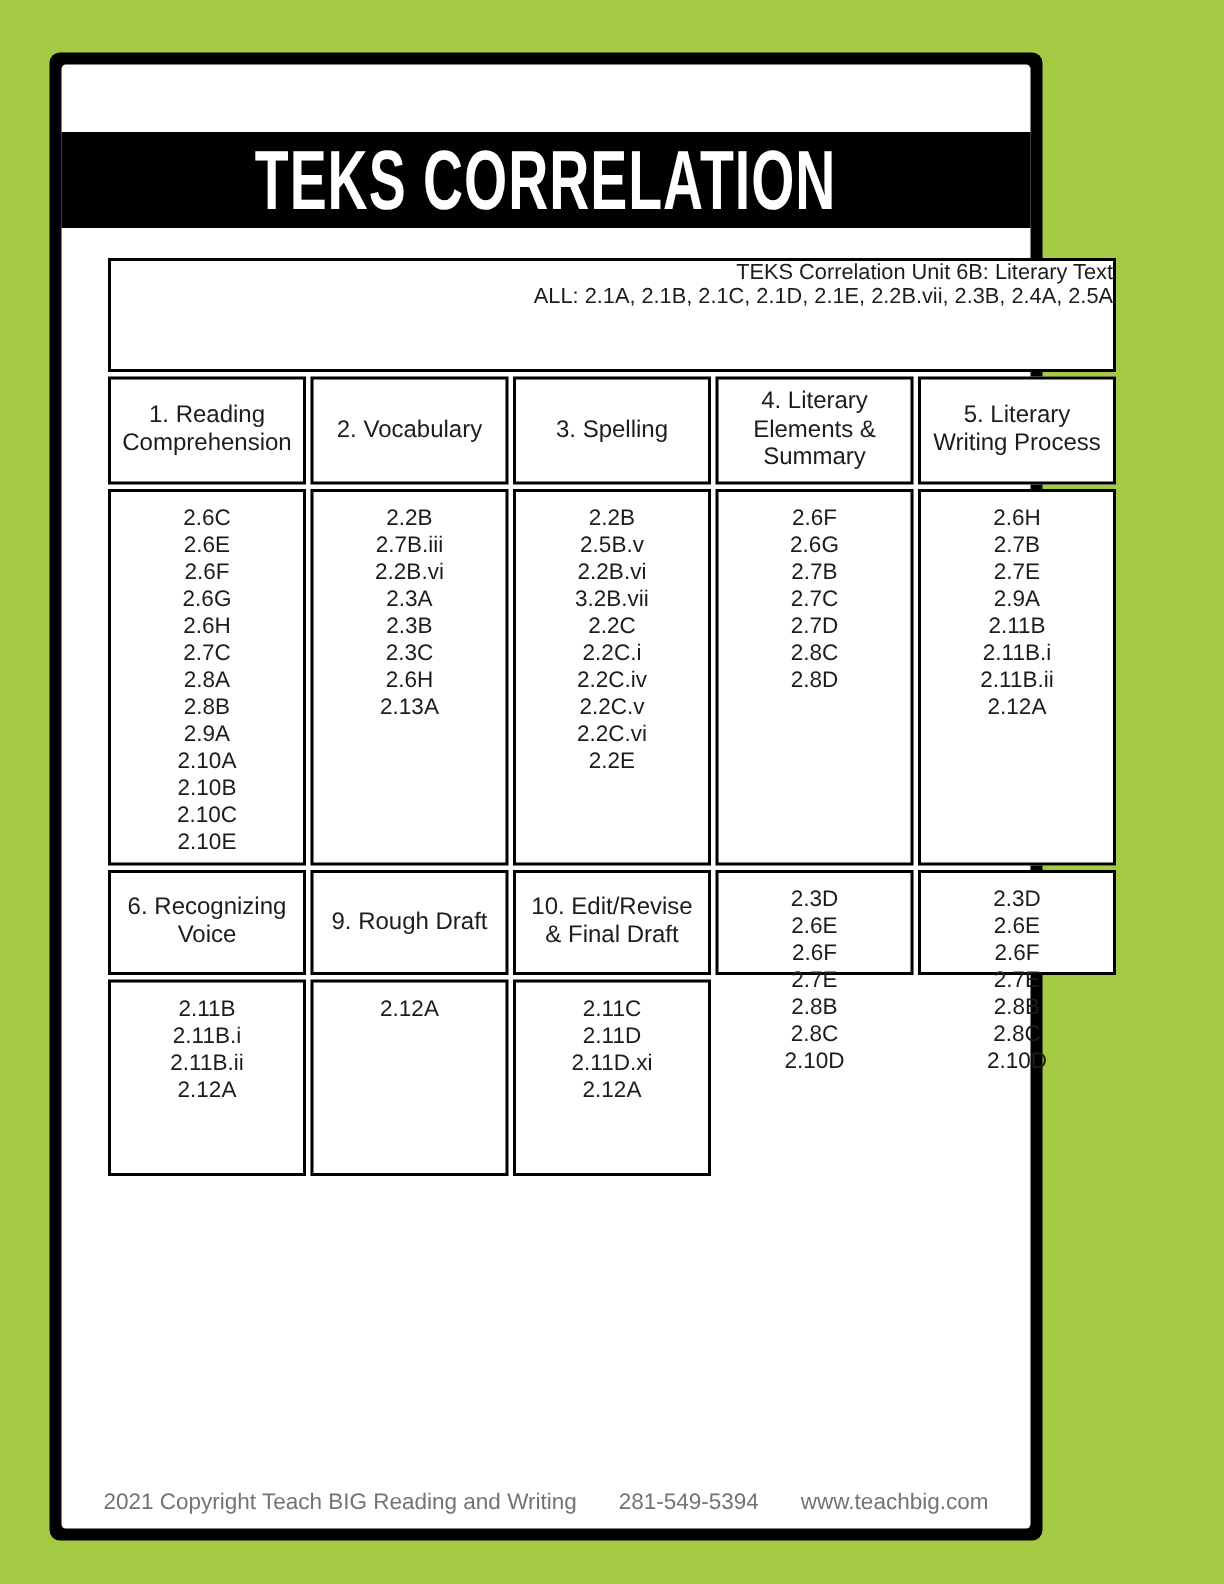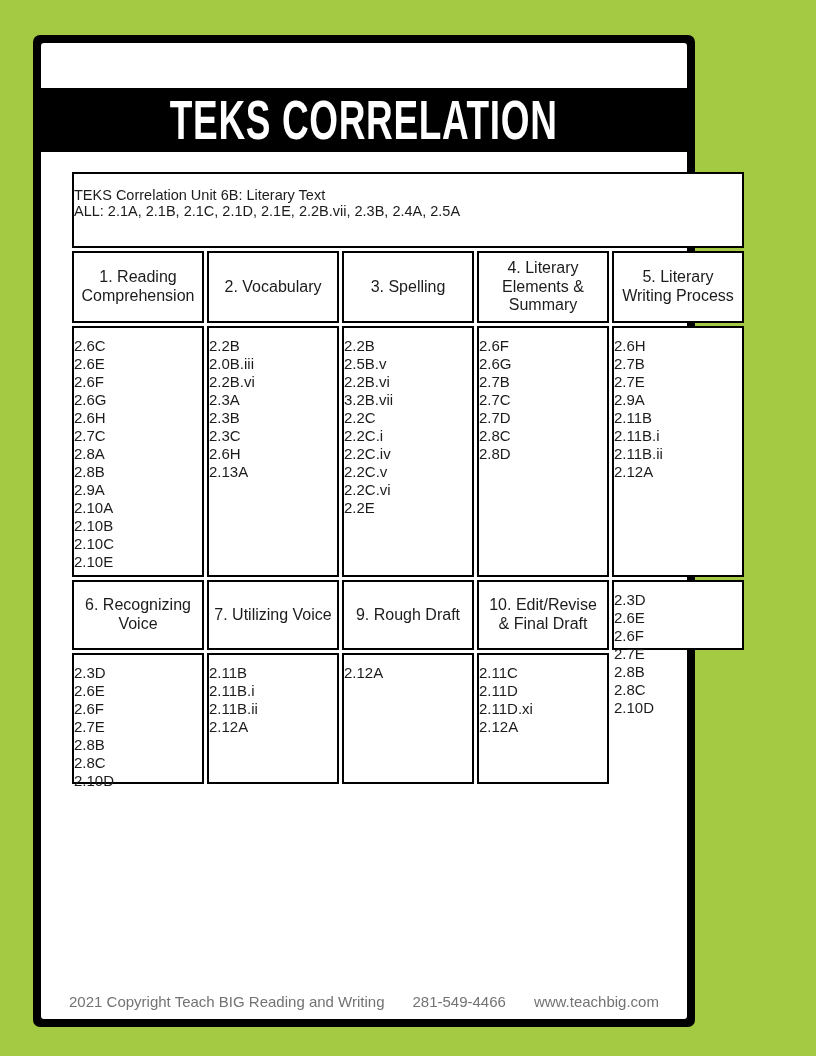--- a/index.html
+++ b/index.html
@@ -44,23 +44,22 @@
     line-height: 1;
   }
   .table-wrap {
     position: absolute;
     left: 31px; top: 129px;
     width: 672px;
   }
   .unit-box {
     border: 2px solid #000;
     height: 76px;
-    text-align: left;
+    text-align: right;
     font-size: 14.5px;
-    padding-top: 13px;
     margin-bottom: 3px;
     background: #fff;
   }
   .unit-line2 { }
   .grid {
     display: grid;
     grid-template-columns: repeat(5, 1fr);
     grid-template-rows: 72px 251px 70px 131px;
     gap: 3px;
   }
@@ -71,20 +70,21 @@
     align-items: center;
     justify-content: center;
     text-align: center;
     font-size: 16px;
     line-height: 1.18;
     padding: 2px 4px;
   }
   .ccell {
     border: 2px solid #000;
     background: #fff;
+    text-align: center;
     font-size: 15px;
     line-height: 18px;
     padding-top: 9px;
   }
   .footer {
     position: absolute;
     left: 0; right: 0; bottom: 9px;
     display: flex;
     justify-content: center;
     gap: 28px;
@@ -123,21 +123,21 @@
             <div>2.8A</div>
             <div>2.8B</div>
             <div>2.9A</div>
             <div>2.10A</div>
             <div>2.10B</div>
             <div>2.10C</div>
             <div>2.10E</div>
           </div>
           <div class="ccell">
             <div>2.2B</div>
-            <div>2.0B.iii</div>
+            <div>2.7B.iii</div>
             <div>2.2B.vi</div>
             <div>2.3A</div>
             <div>2.3B</div>
             <div>2.3C</div>
             <div>2.6H</div>
             <div>2.13A</div>
           </div>
           <div class="ccell">
             <div>2.2B</div>
             <div>2.5B.v</div>
@@ -163,21 +163,20 @@
             <div>2.6H</div>
             <div>2.7B</div>
             <div>2.7E</div>
             <div>2.9A</div>
             <div>2.11B</div>
             <div>2.11B.i</div>
             <div>2.11B.ii</div>
             <div>2.12A</div>
           </div>
           <div class="hcell">6. Recognizing Voice</div>
-          <div class="hcell">7.  Utilizing Voice</div>
           <div class="hcell">9. Rough Draft</div>
           <div class="hcell">10. Edit/Revise &amp; Final Draft</div>
           <div class="ccell">
             <div>2.3D</div>
             <div>2.6E</div>
             <div>2.6F</div>
             <div>2.7E</div>
             <div>2.8B</div>
             <div>2.8C</div>
             <div>2.10D</div>
@@ -204,18 +203,18 @@
             <div>2.11C</div>
             <div>2.11D</div>
             <div>2.11D.xi</div>
             <div>2.12A</div>
           </div>
         </div>
     </div>
 
     <div class="footer">
       <span>2021 Copyright Teach BIG Reading and Writing</span>
-      <span>281-549-4466</span>
+      <span>281-549-5394</span>
       <span>www.teachbig.com</span>
     </div>
 
   </div>
 </div>
 
 </body></html>

